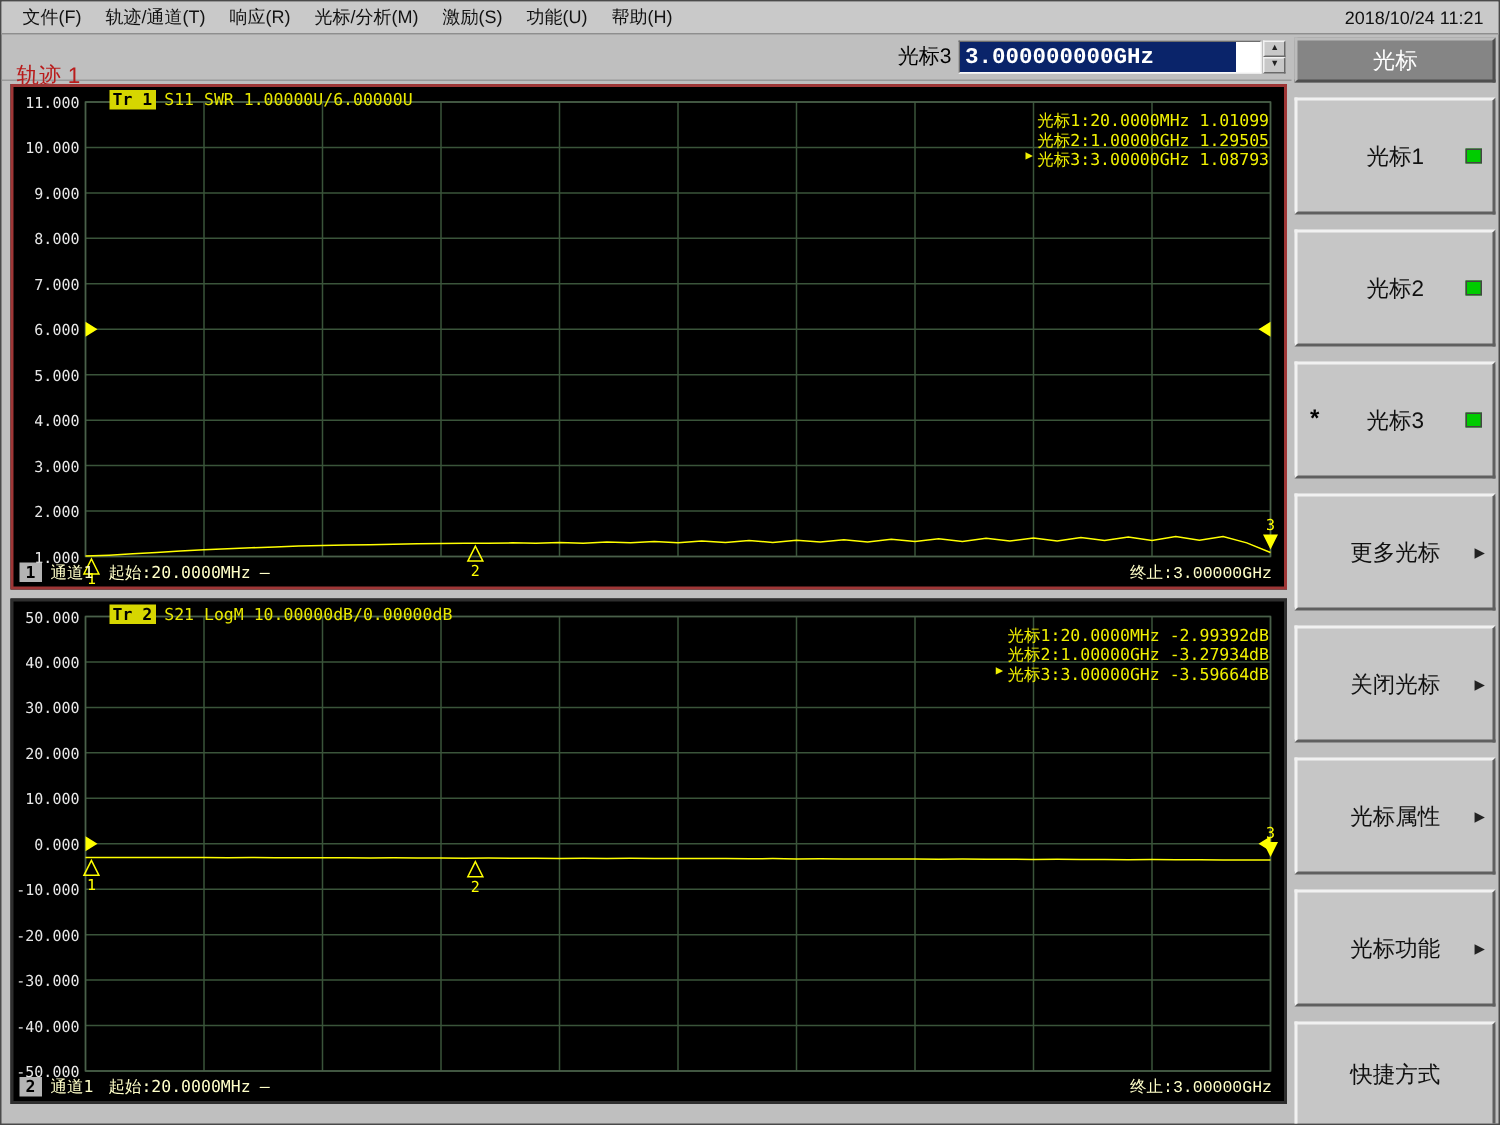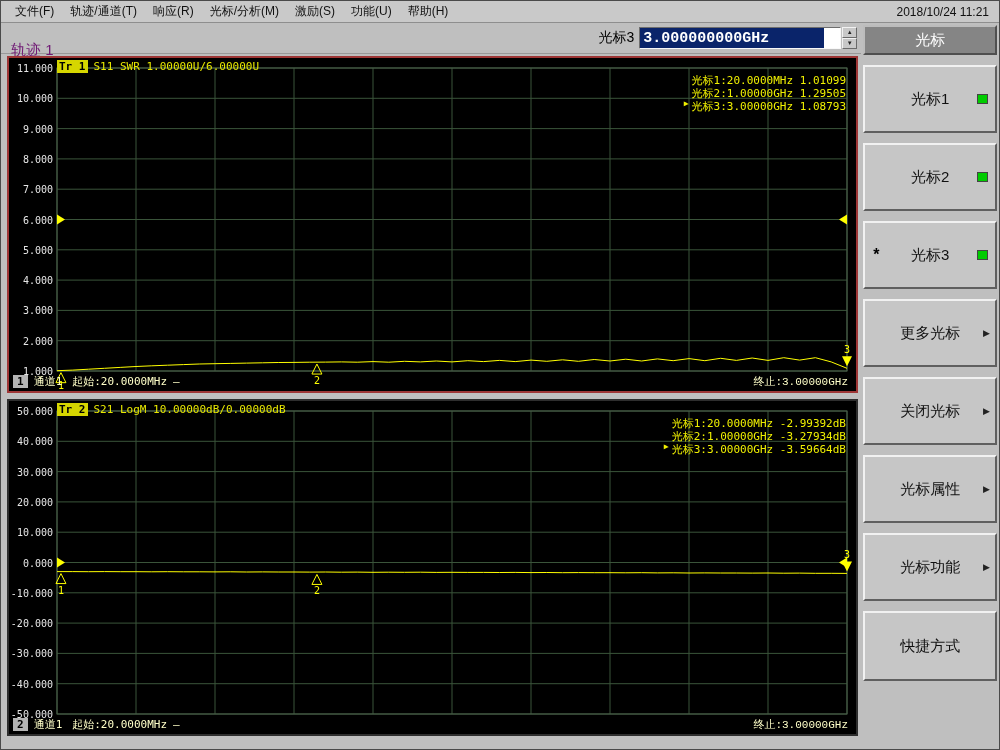--- a/index.html
+++ b/index.html
@@ -12,58 +12,58 @@
              display:flex; align-items:center; padding:4px 6px; font-size:12px; color:#111; }
   .menu-item { padding:0 8px; cursor:default; white-space:nowrap; }
   .menu-date { margin-left:auto; padding-right:4px; }
 
   .main { display:flex; }
   .left-col { width:862px; position:relative; }
 
   
   .toolbar { height:31px; display:flex; align-items:center; padding:0 4px;
              border-bottom:1px solid #999; }
-  .trace-label { font-size:15px; padding-left:6px; color:#701a75;margin-top:24px; }
+  .trace-label { font-size:15px; padding-left:6px; color:#b91c1c;margin-top:24px; }
   .marker-entry { margin-left:auto; display:flex; align-items:center; }
   .me-label { font-size:14px; margin-right:5px; }
   .me-field { width:202px; height:22px; background:#fff; border:1px solid;
               border-color:#6e6e6e #f8f8f8 #f8f8f8 #6e6e6e; display:flex; align-items:center; }
   .me-value { background:#0a246a; color:#fff; font-size:15px; font-weight:bold; height:100%;
               display:flex; align-items:center; padding:0 3px; width:184px; white-space:nowrap;font-family:Liberation Mono, monospace; }
   .spin { display:flex; flex-direction:column; margin-left:1px; }
   .spin button { width:15px; height:11px; font-size:6px; line-height:7px; padding:0;
                  background:#c8c8c8; border:1px solid; color:#222;
                  border-color:#f2f2f2 #6a6a6a #6a6a6a #f2f2f2; }
 
   
   .chart { width:851px; height:337px; margin:2px 0 0 6px; background:#000; position:relative; }
   #chart1 { border:2px solid #9e3636; }
   #chart2 { border:2px solid #2e2e2e; margin-top:6px; }
-  .chart-title { position:absolute; top:2px; left:48px; z-index:2; display:flex; gap:6px;
+  .chart-title { position:absolute; top:2px; left:64px; z-index:2; display:flex; gap:6px;
                  font-family:"DejaVu Sans Mono", monospace; font-size:11px; }
   .trace-id { background:#d6d600; color:#000; padding:0 2px; font-weight:bold; }
   .trace-desc { color:#e8e800; }
   .readouts { position:absolute; top:15px; right:10px; z-index:2; text-align:right;
               font-family:"DejaVu Sans Mono", monospace; font-size:11px; color:#f0f000; }
   .readout-line { height:13px; display:flex; justify-content:flex-end; align-items:flex-start; gap:3px; }
   .ro-arrow { font-size:8px; visibility:hidden; }
   svg.plot { position:absolute; top:0; left:0; }
   .status { position:absolute; left:4px; right:8px; bottom:2px; z-index:2; display:flex;
             align-items:center; font-family:"DejaVu Sans Mono", monospace; font-size:11px; color:#ffffc8; }
   .badge { background:#b4b4b4; color:#000; padding:0 4px; margin-right:6px; font-weight:bold; }
   .ch-label { margin-right:10px; }
   .sweep { margin-left:6px; }
   .stop { margin-left:auto;font-family:Liberation Mono, monospace; }
 
   
   .sidebar { width:138px; padding:2px 2px 0 2px; }
   .sidebar-header { height:30px; background:#858585; border:2px solid;
                     border-color:#bcbcbc #4f4f4f #4f4f4f #bcbcbc; color:#fff; font-size:15px;
                     display:flex; align-items:center; justify-content:center; margin-bottom:10px;text-align:right; }
-  .softkey { position:relative; width:100%; height:68px; margin-bottom:10px; background:#c6c6c6;
+  .softkey { position:relative; width:100%; height:78px; margin-bottom:10px; background:#c6c6c6;
              border:2px solid; border-color:#f1f1f1 #5f5f5f #5f5f5f #f1f1f1; font-size:15px;
              color:#111; display:flex; align-items:center; justify-content:center;
              font-family:"Liberation Sans", sans-serif; cursor:default; }
   .softkey.last { height:70px; }
   .sk-led { position:absolute; right:7px; top:50%; transform:translateY(-50%);
             width:11px; height:10px; border:1px solid #444; display:none; }
   .sk-arrow { position:absolute; right:5px; top:50%; transform:translateY(-50%);
               font-size:9px; color:#222; display:none; }
   .sk-star { position:absolute; left:8px; top:50%; transform:translateY(-50%);
              font-size:16px; font-weight:bold; color:#000; }

